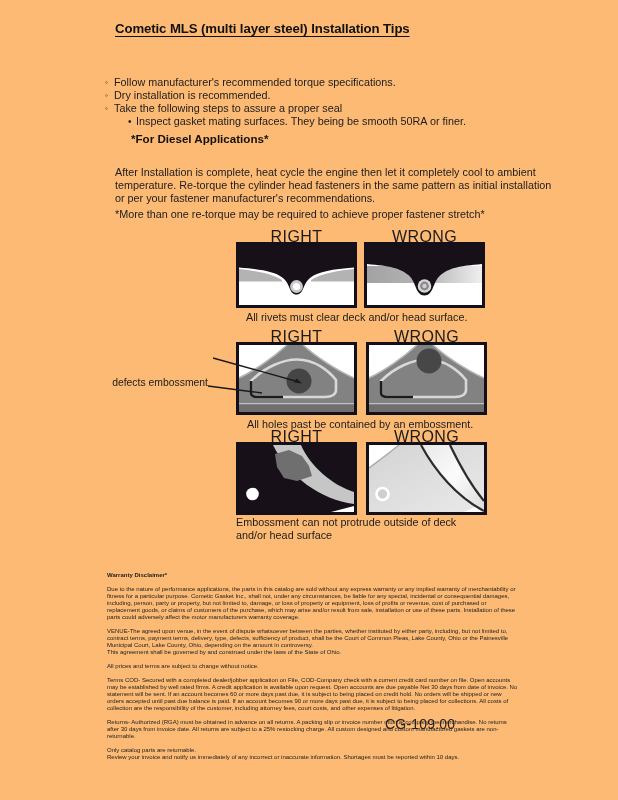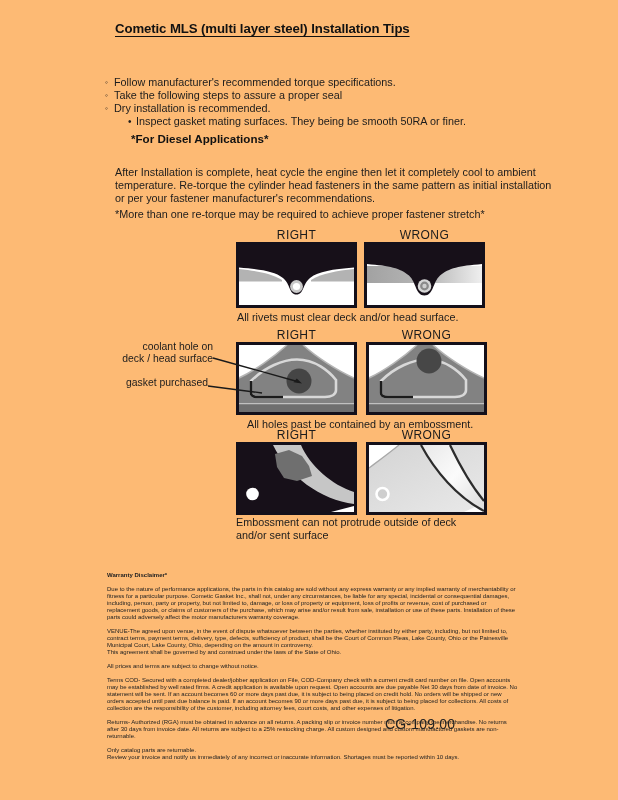--- a/index.html
+++ b/index.html
@@ -7,42 +7,42 @@
         font-family:"Liberation Sans",sans-serif;color:#1c1c1c;padding-left:11px;}
   .title{position:absolute;left:115px;top:21px;margin:0;font-size:13.2px;font-weight:bold;
          letter-spacing:-0.1px;text-decoration:underline;text-underline-offset:3px;color:#111;}
   .tips{position:absolute;left:105px;top:44px;font-size:10.8px;line-height:13px;margin-top:32px;}
   .row .b{display:inline-block;width:9px;font-size:8.5px;vertical-align:1px;}
   .row.sub{padding-left:23px;}
   .row.sub .b{width:8px;font-size:10px;vertical-align:0;}
   .diesel-h{position:absolute;left:115px;top:116px;margin:16px;font-size:11.6px;font-weight:bold;color:#111;}
   .para{position:absolute;left:115px;width:470px;margin:0;font-size:10.8px;line-height:13px;}
   .pre{white-space:pre-line;}
-  .dlabel{position:absolute;font-size:12px;letter-spacing:0.4px;text-align:center;color:#1b1b1b;}
+  .dlabel{position:absolute;font-size:16px;letter-spacing:0.4px;text-align:center;color:#1b1b1b;}
   .panel{position:absolute;border:3px solid #14101a;background:#fff;}
   .panel svg{display:block;}
   .caption{position:absolute;font-size:10.8px;line-height:12.5px;color:#1c1c1c;}
   .ann{position:absolute;font-size:10.4px;line-height:12px;text-align:right;color:#1c1c1c;}
   .leader{position:absolute;left:205px;top:350px;pointer-events:none;z-index:5;}
   .disc{position:absolute;left:107px;top:572px;width:411px;font-size:6px;line-height:7px;color:#222;}
   .disc .dh{margin:0 0 7px 0;font-size:6px;font-weight:bold;}
   .disc p{margin:0 0 7px 0;white-space:pre-line;}
   .footer-code{position:absolute;left:385px;top:716px;font-size:14px;letter-spacing:0.2px;color:#222;}
 </style>
 </head>
 <body>
 
 <div class="page">
 
   <h1 class="title">Cometic MLS (multi layer steel) Installation Tips</h1>
 
   <div class="tips">
     <div class="row"><span class="b">◦</span><span>Follow manufacturer's recommended torque specifications.</span></div>
+    <div class="row"><span class="b">◦</span><span>Dry installation is recommended.</span></div>
     <div class="row"><span class="b">◦</span><span>Take the following steps to assure a proper seal</span></div>
-    <div class="row"><span class="b">◦</span><span>Dry installation is recommended.</span></div>
     <div class="row sub"><span class="b">•</span><span>Inspect gasket mating surfaces.  They being be smooth 50RA or finer.</span></div>
   </div>
 
   <h2 class="diesel-h">*For Diesel Applications*</h2>
   <p class="para" style="top:208px;">*More than one re-torque may be required to achieve proper fastener stretch*</p>
   <p class="para pre" style="top:166px;">After Installation is complete, heat cycle the engine then let it completely cool to ambient
 temperature. Re-torque the cylinder head fasteners in the same pattern as initial installation
 or per your fastener manufacturer's recommendations.</p>
 
   <div class="dlabel" style="left:236px;top:228px;width:121px;">RIGHT</div>
@@ -68,28 +68,26 @@
         </linearGradient>
       </defs>
       <rect width="115" height="60" fill="#ffffff"></rect>
       <rect x="0" y="21" width="115" height="17" fill="url(#deckGrad)"></rect>
       <path d="M0,0 H115 V19 C92,21 82,23 73,30.5 C65.5,37.5 66.5,50.5 57.5,50.5 C48.5,50.5 49.5,37.5 42,30.5 C33,23 23,21 0,19 Z" fill="#171019"></path>
       <circle cx="57.5" cy="41" r="6.8" fill="#d6d6d6"></circle>
       <circle cx="57.5" cy="41" r="4.4" fill="#8a8a8a"></circle>
       <circle cx="57.5" cy="41" r="2.2" fill="#cfcfcf"></circle>
     </svg>
   </div>
-  <div class="caption" style="left:237px;top:311px;">All rivets must clear deck and/or head surface.</div>
+  <div class="caption" style="left:246px;top:311px;">All rivets must clear deck and/or head surface.</div>
 
   <div class="dlabel" style="left:236px;top:328px;width:121px;">RIGHT</div>
   <div class="dlabel" style="left:366px;top:328px;width:121px;">WRONG</div>
 
-  <div class="ann pre" style="left:118px;top:341px;width:95px;">coolant hole on
-deck / head surface</div>
-  <div class="ann" style="left:96px;top:377px;width:112px;">gasket purchased</div>
+  <div class="ann" style="left:96px;top:377px;width:112px;">defects embossment</div>
 
   <svg class="leader" width="160" height="50" viewBox="0 0 160 50">
     <line x1="8" y1="8" x2="94" y2="32" stroke="#1a1a1a" stroke-width="1.3"></line>
     <polygon points="97,33.5 88.5,32.2 91.8,28.4" fill="#1a1a1a"></polygon>
     <line x1="3" y1="36" x2="57" y2="43" stroke="#1a1a1a" stroke-width="1.3"></line>
   </svg>
 
   <div class="panel" style="left:236px;top:342px;">
     <svg viewBox="0 0 115 67" width="115" height="67">
       <rect width="115" height="67" fill="#828282"></rect>
@@ -149,21 +147,21 @@
       <path d="M0,0 L30,0 C19,9 8,17 0,23 Z" fill="#ffffff"></path>
       <path d="M30,0 C19,9 8,17 0,23" fill="none" stroke="#a8a8a8" stroke-width="1.3"></path>
       <polygon points="115,58 115,67 95,67" fill="#ffffff"></polygon>
       <path d="M52,0 L81,0 C93,25 105,44 115,56 L115,66 C88,52 66,26 52,0 Z" fill="url(#bandGrad)"></path>
       <path d="M52,0 C66,26 88,52 115,66" fill="none" stroke="#2c2c2c" stroke-width="2.2"></path>
       <path d="M81,0 C93,25 105,44 115,56" fill="none" stroke="#2c2c2c" stroke-width="2.2"></path>
       <circle cx="13.5" cy="49" r="6" fill="#cfcfcf" stroke="#ffffff" stroke-width="2.6"></circle>
     </svg>
   </div>
   <div class="caption pre" style="left:236px;top:516px;">Embossment can not protrude outside of deck
-and/or sent surface</div>
+and/or head surface</div>
 
   <div class="disc">
     <h3 class="dh">Warranty Disclaimer*</h3>
     <p>Due to the nature of performance applications, the parts in this catalog are sold without any express warranty or any implied warranty of merchantability or fitness for a particular purpose.  Cometic Gasket Inc., shall not, under any circumstances, be liable for any special, incidental or consequential damages, including, person, party or property, but not limited to, damage, or loss of property or equipment, loss of profits or revenue, cost of purchased or replacement goods, or claims of customers of the purchase, which may arise and/or result from sale, installation or use of these parts.  Installation of these parts could adversely affect the motor manufacturers warranty coverage.</p>
     <p>VENUE-The agreed upon venue, in the event of dispute whatsoever between the parties, whether instituted by either party, including, but not limited to, contract terms, payment terms, delivery, type, defects, sufficiency of product, shall be the Court of Common Pleas, Lake County, Ohio or the Painesville Municipal Court, Lake County, Ohio, depending on the amount in controversy.
 This agreement shall be governed by and construed under the laws of the State of Ohio.</p>
     <p>All prices and terms are subject to change without notice.</p>
     <p>Terms COD- Secured with a completed dealer/jobber application on File, COD-Company check with a current credit card number on file.  Open accounts may be established by well rated firms.  A credit application is available upon request.  Open accounts are due payable Net 30 days from date of invoice.  No statement will be sent.  If an account becomes 60 or more days past due, it is subject to being placed on credit hold.  No orders will be shipped or new orders accepted until past due balance is paid.  If an account becomes 90 or more days past due, it is subject to being placed for collections.  All costs of collection are the responsibility of the customer, including attorney fees, court costs, and other expenses of litigation.</p>
     <p>Returns- Authorized (RGA) must be obtained in advance on all returns.  A packing slip or invoice number must accompany the merchandise.  No returns after 30 days from invoice date.  All returns are subject to a 25% restocking charge.  All custom designed and custom manufactured gaskets are non-returnable.</p>
     <p>Only catalog parts are returnable.

